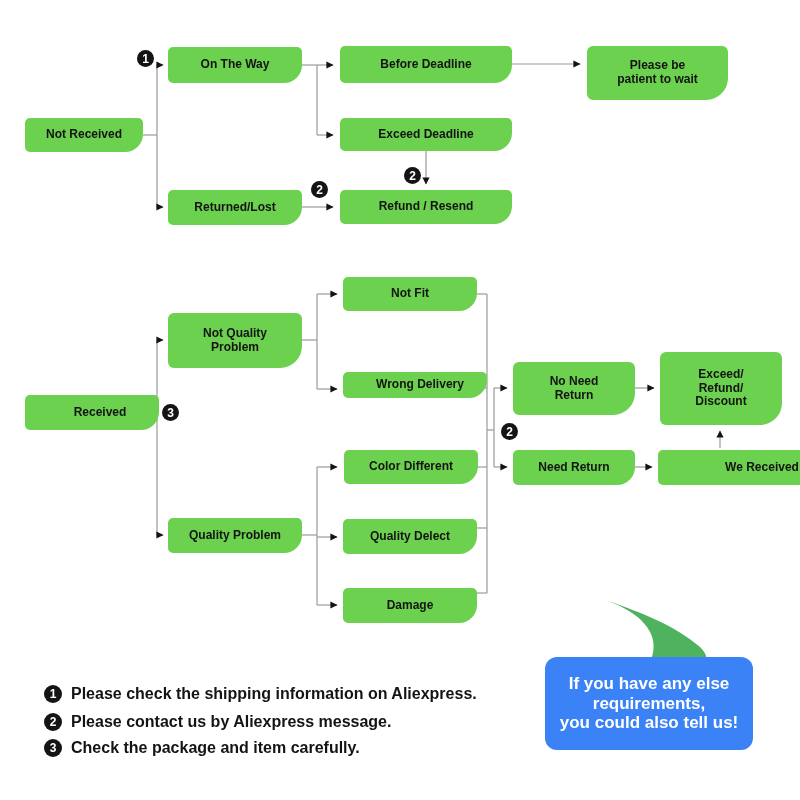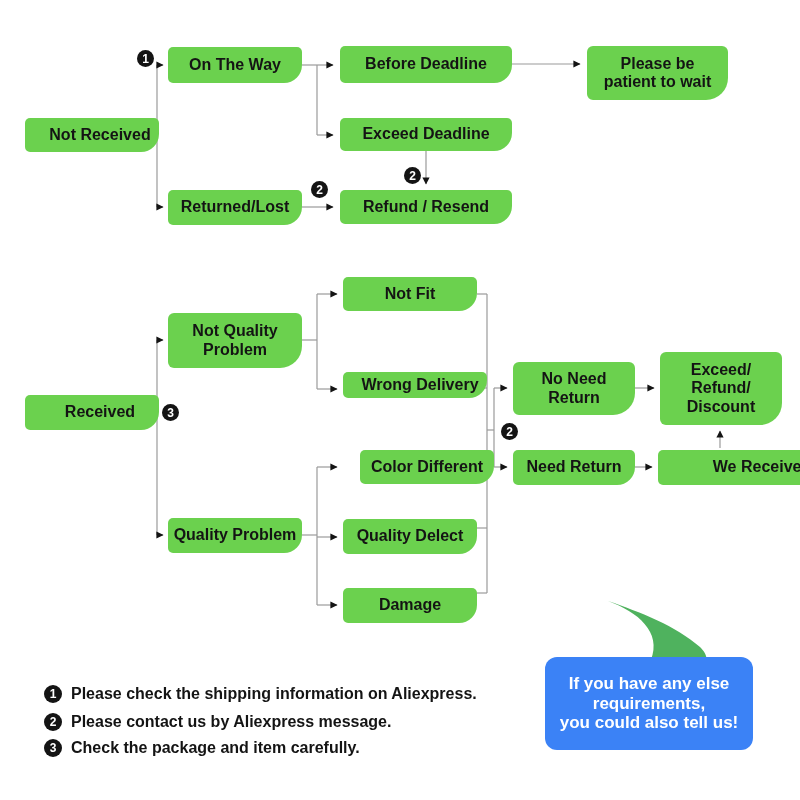--- a/index.html
+++ b/index.html
@@ -4,21 +4,21 @@
 <style>
   html,body{margin:0;padding:0;background:#ffffff;}
   .canvas{
     position:relative;width:800px;height:800px;background:#ffffff;overflow:hidden;
     font-family:"Liberation Sans", sans-serif;
   }
   .wires{position:absolute;left:0;top:0;width:800px;height:800px;}
   .node{
     position:absolute;background:#6bd14e;color:#141414;
     display:flex;align-items:center;justify-content:center;text-align:center;
-    font-weight:bold;font-size:16px;line-height:1.15;white-space:pre-line;
+    font-weight:bold;font-size:12px;line-height:1.15;white-space:pre-line;
     border-radius:5px 5px 18px 5px;z-index:2;
   }
   .node.tall{border-radius:6px 6px 22px 6px;}
   .badge{
     position:absolute;width:17px;height:17px;border-radius:50%;
     background:#141414;color:#ffffff;font-size:12px;font-weight:bold;
     display:flex;align-items:center;justify-content:center;z-index:3;line-height:1;
   }
   .note{
     position:absolute;left:44px;display:flex;align-items:center;gap:9px;
@@ -93,36 +93,36 @@
       <path d="M494,467 H507" marker-end="url(#arw)"></path>
 
       <path d="M635,388 H654" marker-end="url(#arw)"></path>
       <path d="M635,467 H652" marker-end="url(#arw)"></path>
       <path d="M720,448 V431" marker-end="url(#arw)"></path>
     </g>
 
     <path d="M608,601 C640,612 676,626 700,647 C704,651 706,654 707,660 L651,660 C662,632 638,612 608,601 Z" fill="#4fb25e" stroke="none"></path>
   </svg>
 
-  <div class="node" style="left:25px;top:118px;width:118px;height:34px;padding-left:16px;">Not Received</div>
+  <div class="node" style="left:25px;top:118px;width:118px;height:34px;">Not Received</div>
   <div class="node" style="left:168px;top:47px;width:134px;height:36px;">On The Way</div>
   <div class="node" style="left:340px;top:46px;width:172px;height:37px;">Before Deadline</div>
   <div class="node tall" style="left:587px;top:46px;width:141px;height:54px;">Please be
 patient to wait</div>
   <div class="node" style="left:340px;top:118px;width:172px;height:33px;">Exceed Deadline</div>
   <div class="node" style="left:168px;top:190px;width:134px;height:35px;">Returned/Lost</div>
   <div class="node" style="left:340px;top:190px;width:172px;height:34px;">Refund / Resend</div>
 
   <div class="node" style="left:25px;top:395px;width:118px;height:35px;padding-left:16px;">Received</div>
   <div class="node tall" style="left:168px;top:313px;width:134px;height:55px;">Not Quality
 Problem</div>
   <div class="node" style="left:168px;top:518px;width:134px;height:35px;">Quality Problem</div>
   <div class="node" style="left:343px;top:277px;width:134px;height:34px;">Not Fit</div>
   <div class="node" style="left:343px;top:372px;width:134px;height:26px;padding-left:10px;">Wrong Delivery</div>
-  <div class="node" style="left:360px;top:450px;width:134px;height:34px;">Color Different</div>
+  <div class="node" style="left:344px;top:450px;width:134px;height:34px;">Color Different</div>
   <div class="node" style="left:343px;top:519px;width:134px;height:35px;">Quality Delect</div>
   <div class="node" style="left:343px;top:588px;width:134px;height:35px;">Damage</div>
   <div class="node tall" style="left:513px;top:362px;width:122px;height:53px;">No Need
 Return</div>
   <div class="node" style="left:513px;top:450px;width:122px;height:35px;">Need Return</div>
   <div class="node tall" style="left:660px;top:352px;width:122px;height:73px;">Exceed/
 Refund/
 Discount</div>
   <div class="node" style="left:658px;top:450px;width:124px;height:35px;padding-left:42px;">We Received</div>
 

